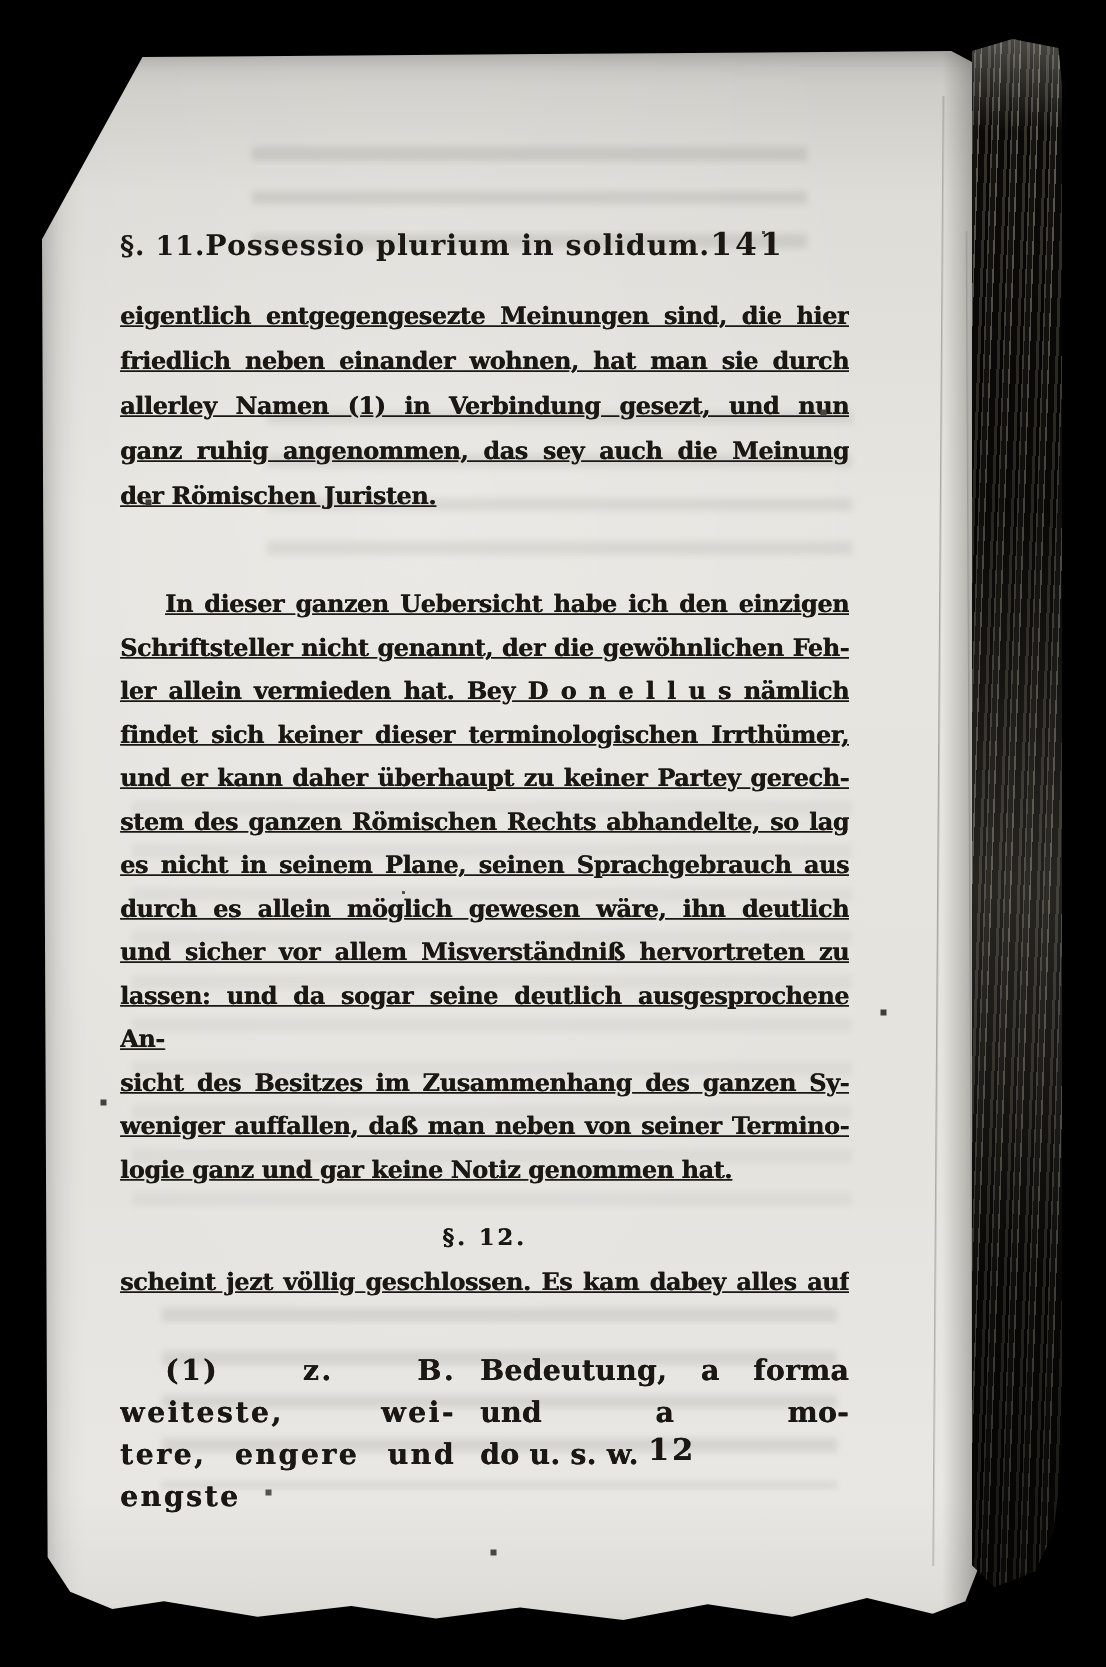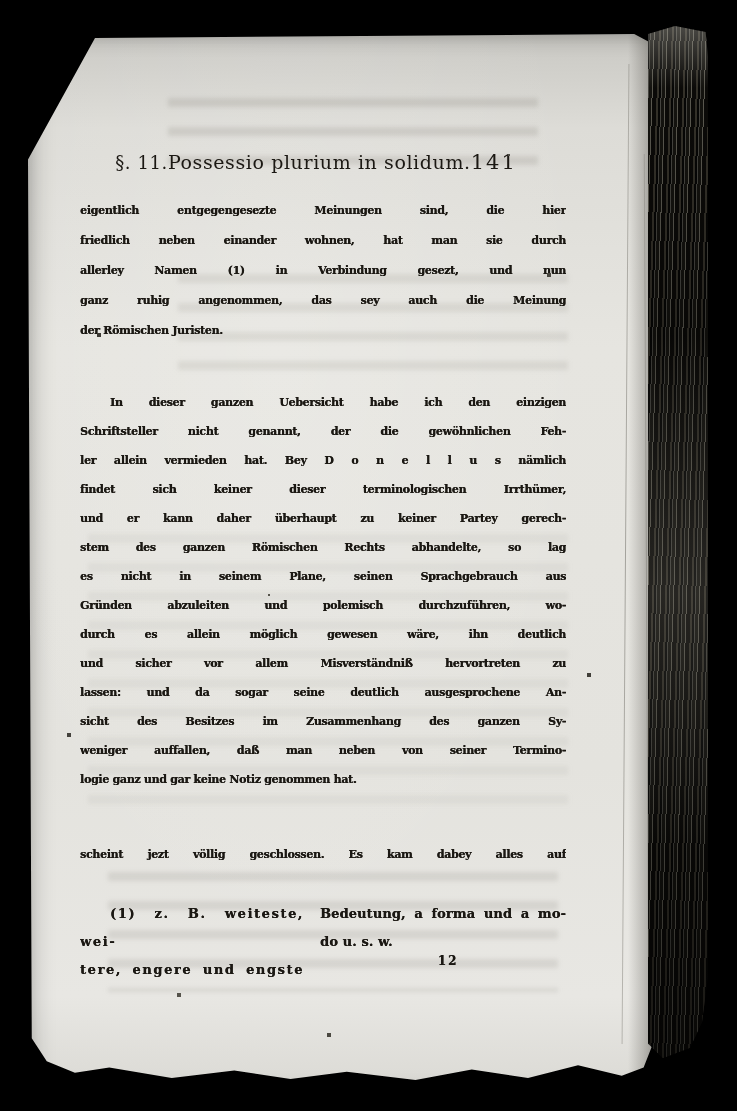--- a/index.html
+++ b/index.html
@@ -20,41 +20,41 @@
   
   .fore-edge{position:absolute;left:648px;top:26px;width:60px;height:1032px;
     background:
       linear-gradient(180deg, rgba(190,188,180,.35) 0%, rgba(0,0,0,0) 6%, rgba(0,0,0,.25) 30%,
         rgba(120,118,110,.25) 55%, rgba(0,0,0,.3) 80%, rgba(0,0,0,.5) 100%),
       repeating-linear-gradient(92deg, #060605 0 2px, #45443f 2px 3px, #14130f 3px 6px,
         #5a584f 6px 7px, #0b0a08 7px 11px, #343129 11px 13px);
     clip-path:polygon(0 8px, 45% 0, 96% 6px, 100% 3%, 100% 92%, 90% 96.5%, 70% 99%, 25% 100%, 0 98.6%);}
   
   .textblock{position:absolute;left:52px;width:486px;}
-  .running-header{top:116px;display:flex;justify-content:center;align-items:baseline;
-    padding-right:14px;box-sizing:border-box;font-weight:normal;font-size:19px;
+  .running-header{top:116px;display:flex;justify-content:flex-start;align-items:baseline;
+    padding-right:14px;box-sizing:border-box;font-weight:bold;font-size:19px;
     letter-spacing:.6px;}
   .running-header .sec{font-size:18px;}
   .running-header .pgnum{font-size:21px;letter-spacing:2px;}
-  .para{font-weight:bold;font-size:11px;letter-spacing:-.3px;}
+  .para{font-weight:bold;font-size:16px;letter-spacing:-.3px;text-decoration:underline;}
   .tline{text-align:justify;text-align-last:justify;white-space:normal;overflow:hidden;
     text-shadow:.3px 0 0 currentColor;}
   .tline.short{text-align-last:left;}
   .tline.indent{text-indent:30px;}
   .p1{top:162px;line-height:30px;}
   .p2{top:312px;line-height:29px;margin-top:42px;}
   .sec-heading{top:782px;text-align:center;font-weight:bold;font-size:15px;
     letter-spacing:2px;text-shadow:.3px 0 0 currentColor;}
   .p3{top:806px;line-height:29px;}
-  .footnote{top:866px;display:flex;gap:16px;font-size:13px;font-weight:bold;line-height:28px;}
+  .footnote{top:866px;display:flex;gap:16px;font-size:19px;font-weight:bold;line-height:28px;}
   .fn-left{width:224px;letter-spacing:1.6px;}
   .fn-right{flex:1;letter-spacing:.1px;}
   .footnote .tline{text-shadow:.2px 0 0 currentColor;}
   .sig{position:absolute;left:390px;top:920px;width:60px;text-align:center;
-    font-weight:bold;font-size:12px;letter-spacing:2px;text-shadow:.3px 0 0 currentColor;}
+    font-weight:bold;font-size:20px;letter-spacing:2px;text-shadow:.3px 0 0 currentColor;}
   
   .ghost{position:absolute;pointer-events:none;mix-blend-mode:multiply;
     background:repeating-linear-gradient(180deg, rgba(118,114,104,.30) 0 9px, transparent 9px 29px);
     filter:blur(2px);}
   .g1{left:140px;top:64px;width:370px;height:86px;opacity:.5;}
   .g2{left:150px;top:240px;width:390px;height:110px;opacity:.38;}
   .g3{left:60px;top:500px;width:480px;height:280px;opacity:.22;}
   .g4{left:80px;top:838px;width:450px;height:120px;opacity:.45;}
   .crease{position:absolute;width:1px;background:linear-gradient(#8d8b84,#6f6d66,#908e87);
     opacity:.55;filter:blur(.4px);pointer-events:none;}
@@ -92,29 +92,29 @@
       </div>
 
     <div class="textblock para p2">
         <div class="tline indent">In dieser ganzen Uebersicht habe ich den einzigen</div>
         <div class="tline">Schriftsteller nicht genannt, der die gewöhnlichen Feh-</div>
         <div class="tline">ler allein vermieden hat. Bey D o n e l l u s nämlich</div>
         <div class="tline">findet sich keiner dieser terminologischen Irrthümer,</div>
         <div class="tline">und er kann daher überhaupt zu keiner Partey gerech-</div>
         <div class="tline">stem des ganzen Römischen Rechts abhandelte, so lag</div>
         <div class="tline">es nicht in seinem Plane, seinen Sprachgebrauch aus</div>
-        <div class="tline">Gründen abzuleiten und polemisch durchzuführen, wo-</div>
         <div class="tline">durch es allein möglich gewesen wäre, ihn deutlich</div>
         <div class="tline">und sicher vor allem Misverständniß hervortreten zu</div>
         <div class="tline">lassen: und da sogar seine deutlich ausgesprochene An-</div>
         <div class="tline">sicht des Besitzes im Zusammenhang des ganzen Sy-</div>
         <div class="tline">weniger auffallen, daß man neben von seiner Termino-</div>
         <div class="tline short">logie ganz und gar keine Notiz genommen hat.</div>
       </div>
 
+    <div class="textblock sec-heading">§. 12.</div>
 
     <div class="textblock para p3">
         <div class="tline">scheint jezt völlig geschlossen. Es kam dabey alles auf</div>
       </div>
 
     <div class="textblock footnote">
       <div class="fn-left">
           <div class="tline indent">(1) z. B. weiteste, wei-</div>
           <div class="tline">tere, engere und engste</div>
         </div>

